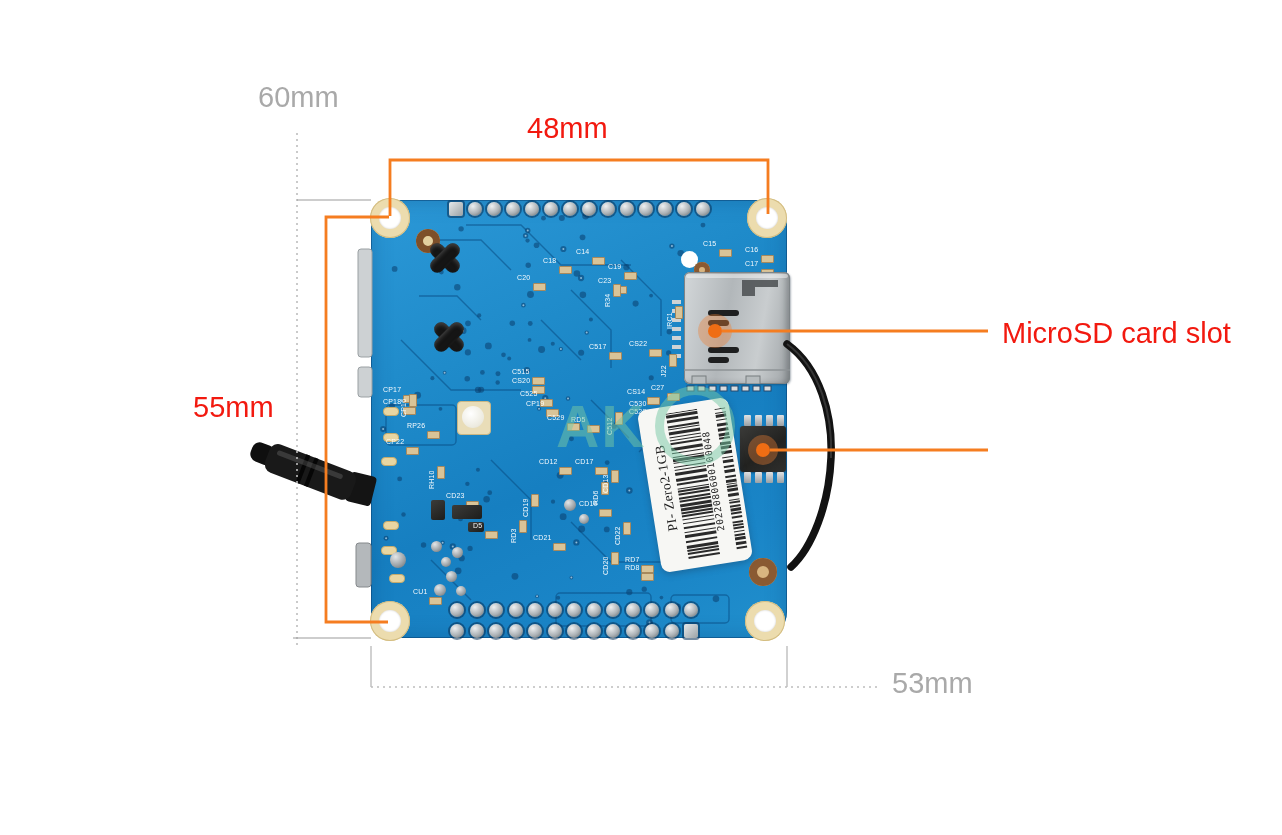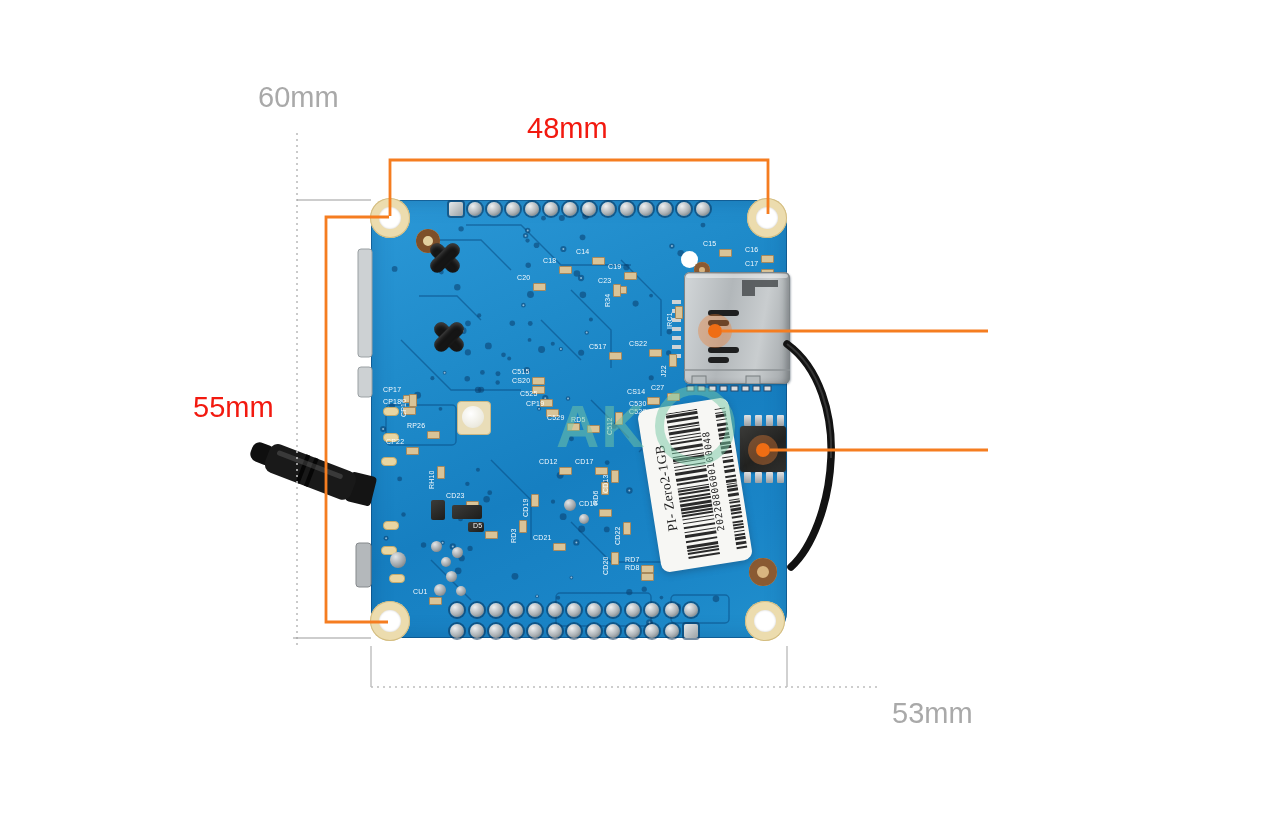--- a/index.html
+++ b/index.html
@@ -572,14 +572,15 @@
     <line x1="722" y1="331" x2="988" y2="331" stroke="#f57d20" stroke-width="2.8"></line>
 
     <circle cx="763" cy="450" r="15" fill="#f08034" opacity="0.38"></circle>
     <circle cx="763" cy="450" r="7" fill="#ef6d14"></circle>
     <line x1="770" y1="450" x2="988" y2="450" stroke="#f57d20" stroke-width="2.8"></line>
   </svg>
 
   <div class="lbl gray" style="left:258px;top:82px;">60mm</div>
   <div class="lbl red" style="left:527px;top:113px;">48mm</div>
   <div class="lbl red" style="left:193px;top:392px;">55mm</div>
-  <div class="lbl gray" style="left:892px;top:698px;">53mm</div>
+  <div class="lbl gray" style="left:892px;top:668px;">53mm</div>
+  <div class="lbl red" style="left:1002px;top:318px;">MicroSD card slot</div>
 </div>
 
 </body></html>

